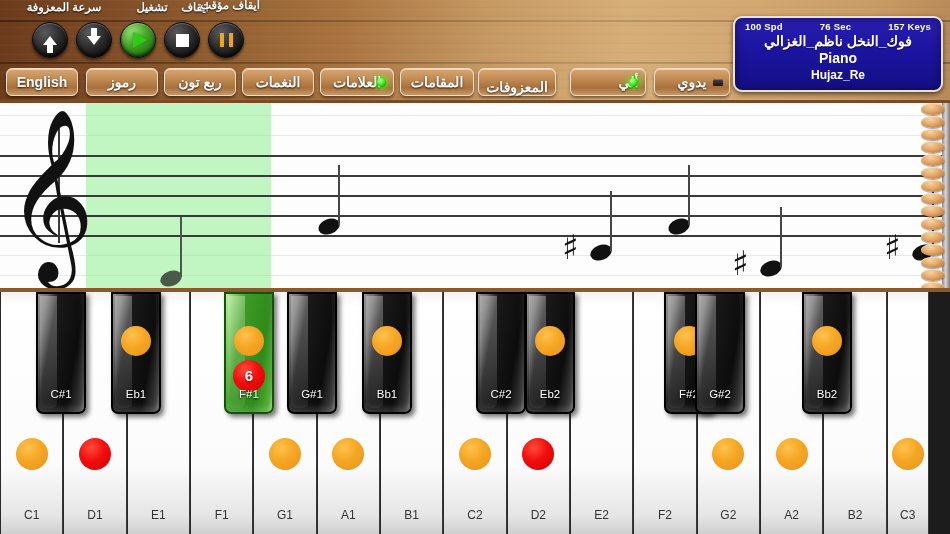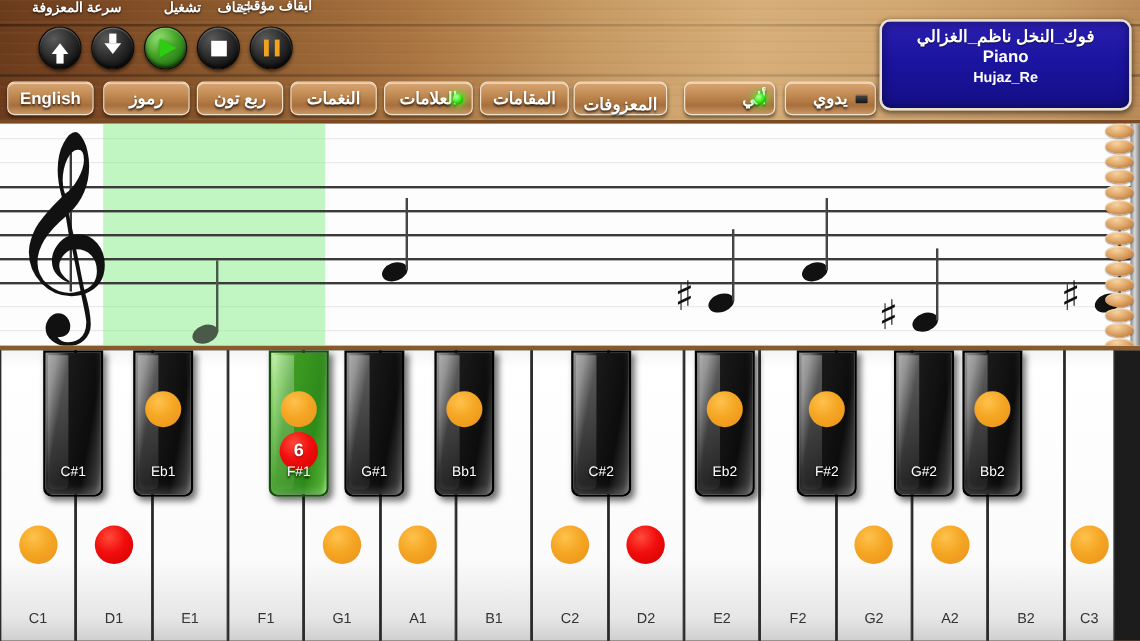--- a/index.html
+++ b/index.html
@@ -258,20 +258,25 @@
         <span>ألي</span>
         <span class="led" style="left: 58px; top: 9px;"></span>
       </div>
       <div class="mbtn" style="left: 654px; width: 76px;">
         <span>يدوي</span>
         <span class="sq-off" style="left: 58px; top: 10px;"></span>
       </div>
     </div>
 
   <div class="infopanel">
+    <div class="info-stats">
+      <span>100 Spd</span>
+      <span>76 Sec</span>
+      <span>157 Keys</span>
+    </div>
     <div class="info-title">فوك_النخل ناظم_الغزالي</div>
     <div class="info-inst">Piano</div>
     <div class="info-scale">Hujaz_Re</div>
   </div>
 
   <div class="staffwrap">
     <div id="staff-inner">
         <div class="ledger" style="top: 12px;"></div>
         <div class="ledger" style="top: 32px;"></div>
         <div class="ledger" style="top: 152px;"></div>
@@ -411,31 +416,31 @@
         </div>
         <div class="bkey" style="left: 362px;">
           <div class="sheen"></div>
           <div class="bdot dot-orange"></div>
           <div class="blabel">Bb1</div>
         </div>
         <div class="bkey" style="left: 476px;">
           <div class="sheen"></div>
           <div class="blabel">C#2</div>
         </div>
-        <div class="bkey" style="left: 579px;">
+        <div class="bkey" style="left: 525px;">
           <div class="sheen"></div>
           <div class="bdot dot-orange"></div>
           <div class="blabel">Eb2</div>
         </div>
         <div class="bkey" style="left: 664px;">
           <div class="sheen"></div>
           <div class="bdot dot-orange"></div>
           <div class="blabel">F#2</div>
         </div>
-        <div class="bkey" style="left: 745px; text-decoration: underline;">
+        <div class="bkey" style="left: 695px; text-decoration: underline;">
           <div class="sheen"></div>
           <div class="blabel">G#2</div>
         </div>
         <div class="bkey" style="left: 802px;">
           <div class="sheen"></div>
           <div class="bdot dot-orange"></div>
           <div class="blabel">Bb2</div>
         </div>
       </div>
 

